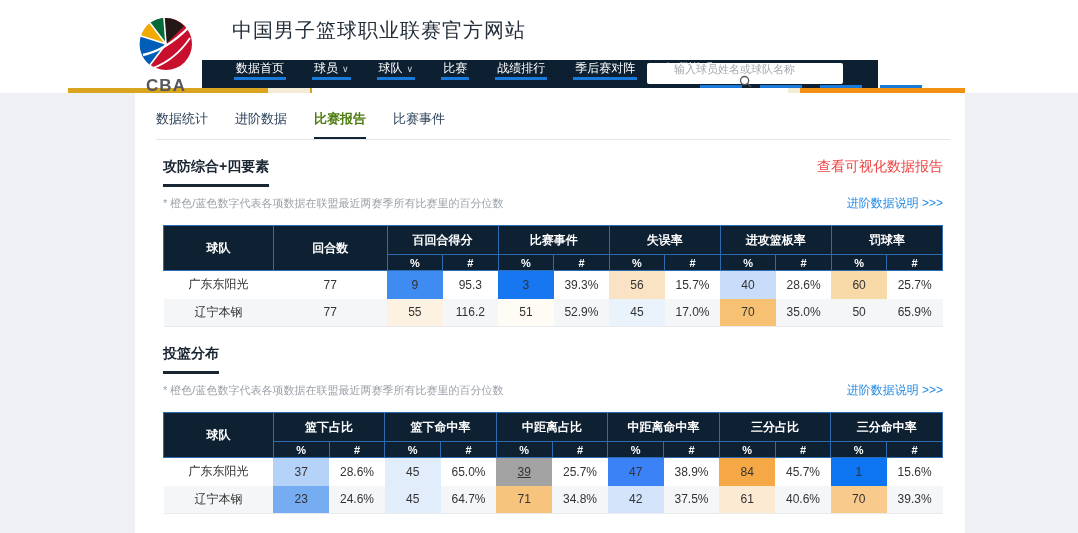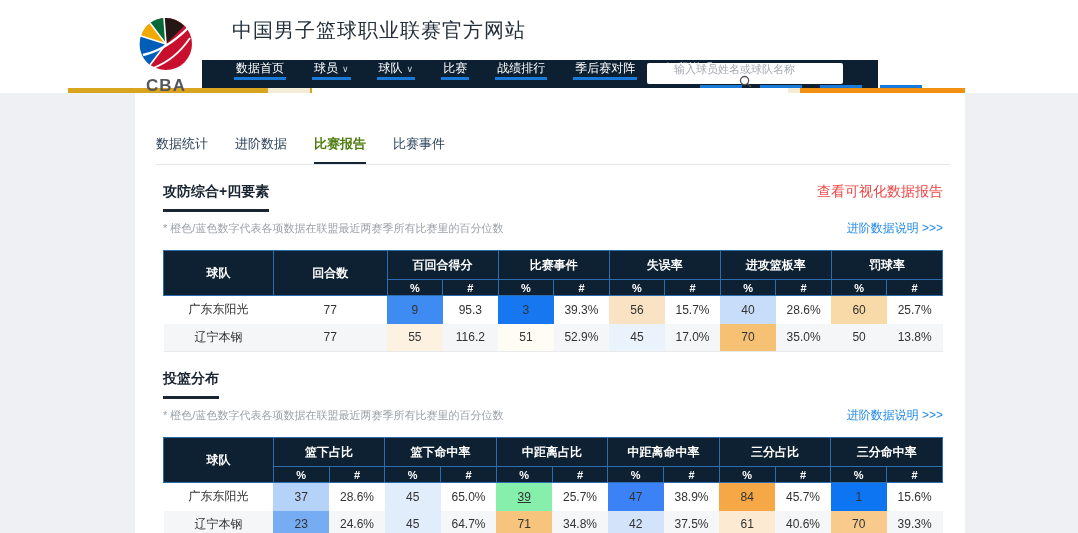--- a/index.html
+++ b/index.html
@@ -34,21 +34,21 @@
 
   .strip { position:absolute; top:88px; height:5px; }
   .strip-gold   { left:68px;  width:200px; background:#d9a41e; }
   .strip-cream  { left:268px; width:44px;  background:#f5ecd7; border-right:2px solid #d9a41e; }
   .strip-cream2 { left:788px; width:12px;  background:#f5ecd7; }
   .strip-orange { left:800px; width:165px; background:#f29111; }
   .extra-dash { position:absolute; top:85px; height:3px; width:42px; background:#1a7ad9; }
 
   .card { position:absolute; left:135px; top:93px; width:830px; height:440px; background:#ffffff; }
   .tabs { display:flex; gap:27px; padding:17px 0 0 21px; }
-  .tab { font-size:13px; color:#2a4158; padding-bottom:9px; cursor:pointer; border-bottom:2px solid transparent;margin-top:25px; }
+  .tab { font-size:13px; color:#2a4158; padding-bottom:9px; cursor:pointer; border-bottom:2px solid transparent; }
   .tab.active { font-weight:bold; color:#4d7c0f; border-bottom-color:#132435; }
   .tab-divider { border-bottom:1px solid #e2e5e9; margin:0 15px 0 21px; }
 
   .section-head { display:flex; justify-content:space-between; align-items:flex-start; margin:18px 22px 0 28px; }
   .section-title { font-size:14px; font-weight:bold; color:#1a2532; border-bottom:3px solid #1a2532; padding-bottom:8px; }
   .visual-link { font-size:14px; color:#ef4444; cursor:pointer; }
   .note-row { display:flex; justify-content:space-between; align-items:center; margin:8px 22px 0 28px; }
   .note { font-size:11px; color:#9aa1a8; }
   .more-link { font-size:12px; color:#1e88e5; cursor:pointer; }
 
@@ -204,21 +204,21 @@
             <td>77</td>
             <td style="background: rgb(253, 242, 226);">55</td>
             <td>116.2</td>
             <td style="background: rgb(255, 251, 245);">51</td>
             <td>52.9%</td>
             <td style="background: rgb(234, 242, 252);">45</td>
             <td>17.0%</td>
             <td style="background: rgb(246, 193, 115);">70</td>
             <td>35.0%</td>
             <td>50</td>
-            <td>13.8%</td>
+            <td>65.9%</td>
           </tr>
         </tbody>
       </table>
     </div>
 
   <div class="section-head">
     <div class="section-title">投篮分布</div>
   </div>
   <div class="note-row">
     <div class="note">* 橙色/蓝色数字代表各项数据在联盟最近两赛季所有比赛里的百分位数</div>
@@ -266,21 +266,21 @@
             <th>#</th>
           </tr>
         </thead>
         <tbody>
           <tr>
             <td>广东东阳光</td>
             <td style="background: rgb(181, 210, 248);">37</td>
             <td>28.6%</td>
             <td style="background: rgb(226, 237, 251);">45</td>
             <td>65.0%</td>
-            <td style="background: #86efac; text-decoration: underline;">39</td>
+            <td style="background: #a3a3a3; text-decoration: underline;">39</td>
             <td>25.7%</td>
             <td style="background: #3b82f6;">47</td>
             <td>38.9%</td>
             <td style="background: rgb(245, 168, 69);">84</td>
             <td>45.7%</td>
             <td style="background: rgb(13, 116, 242);">1</td>
             <td>15.6%</td>
           </tr>
           <tr>
             <td>辽宁本钢</td>

